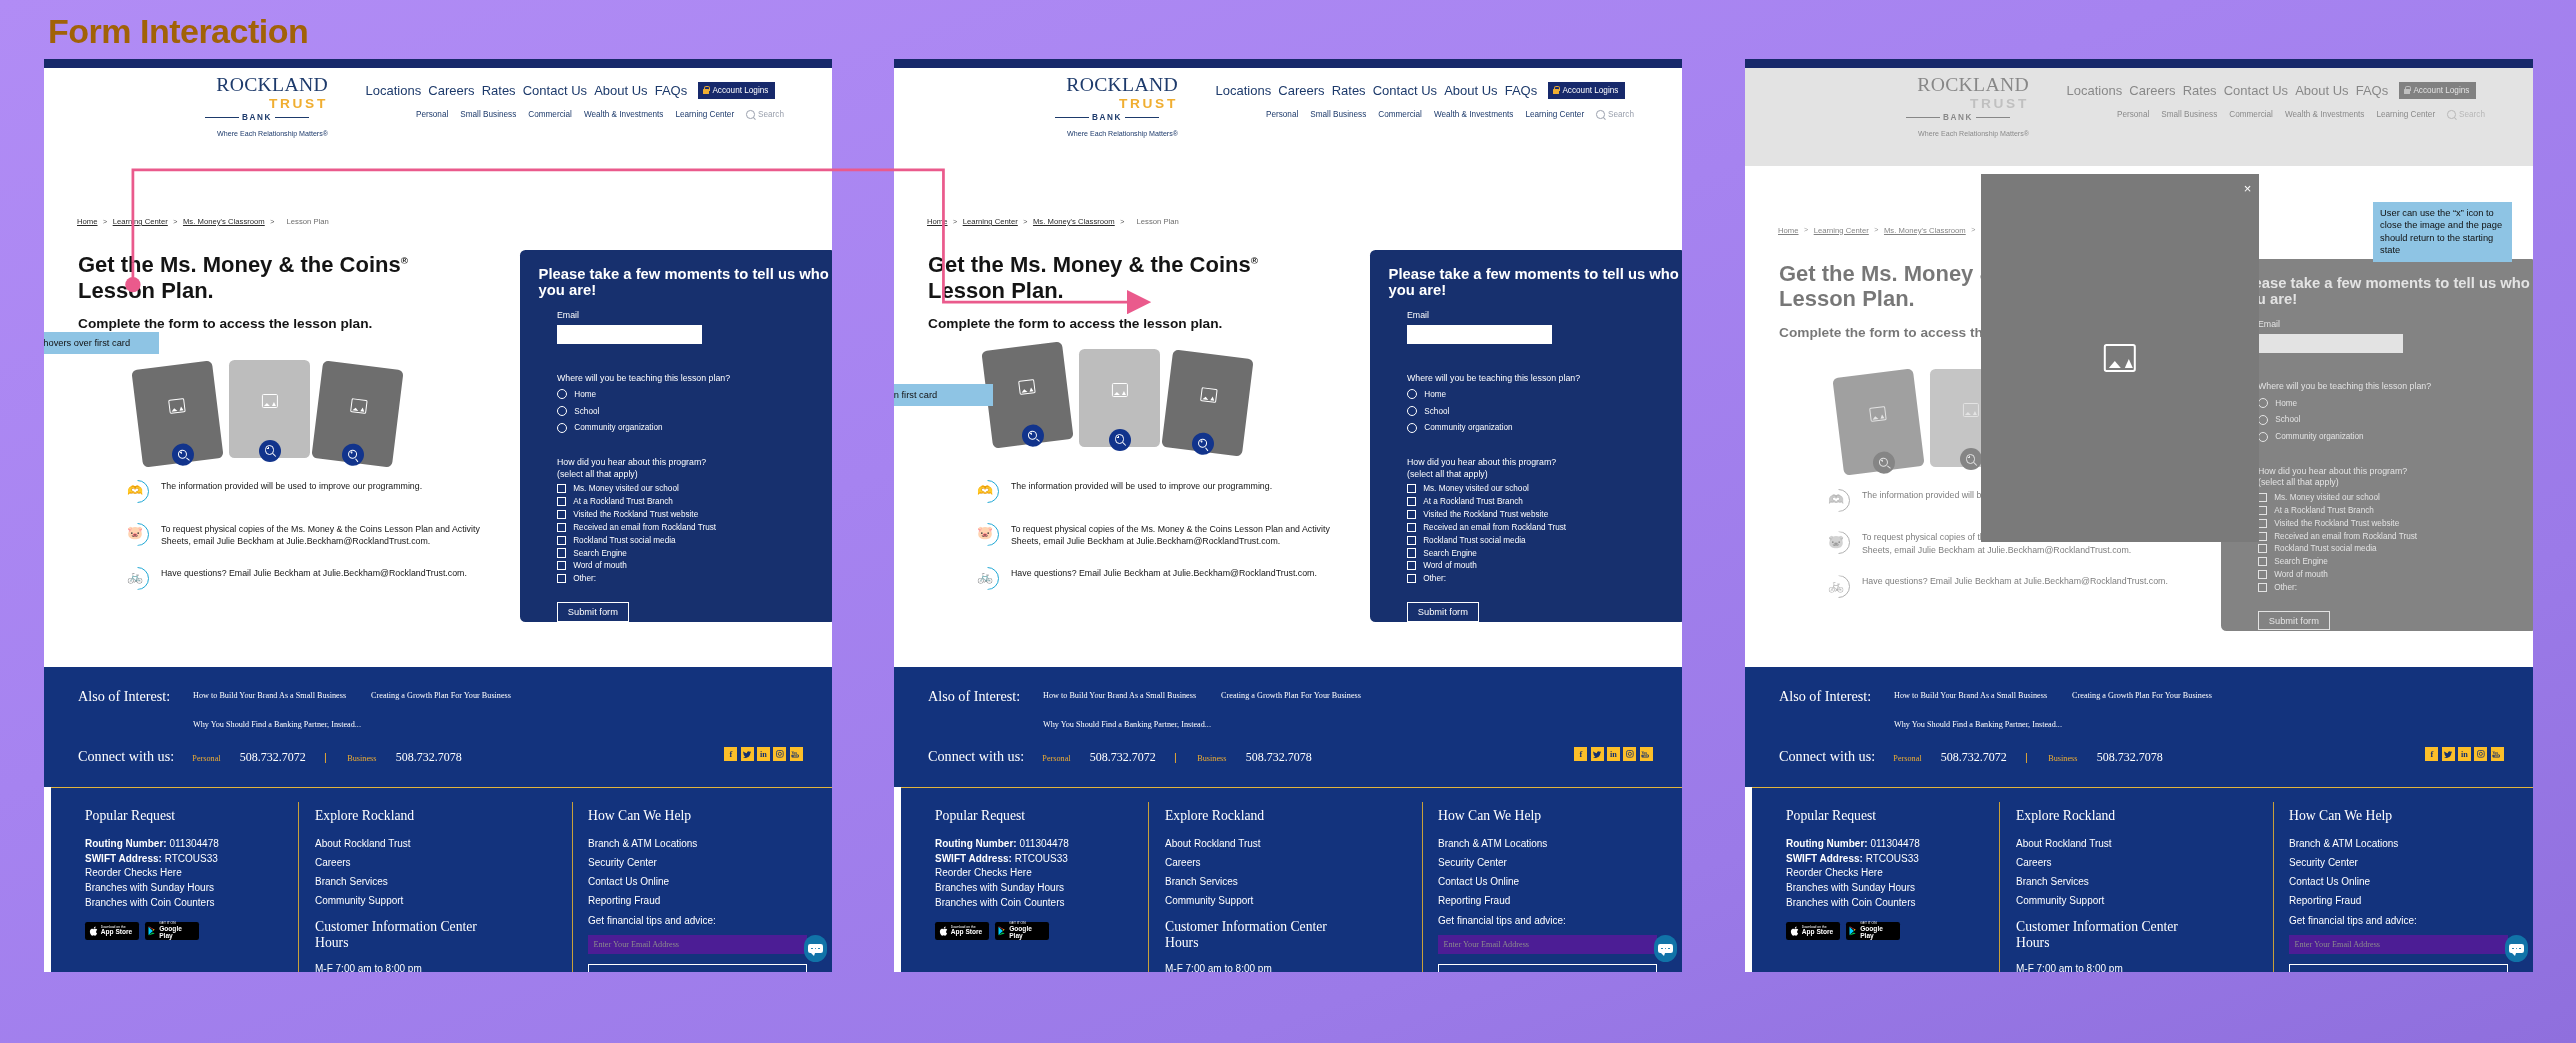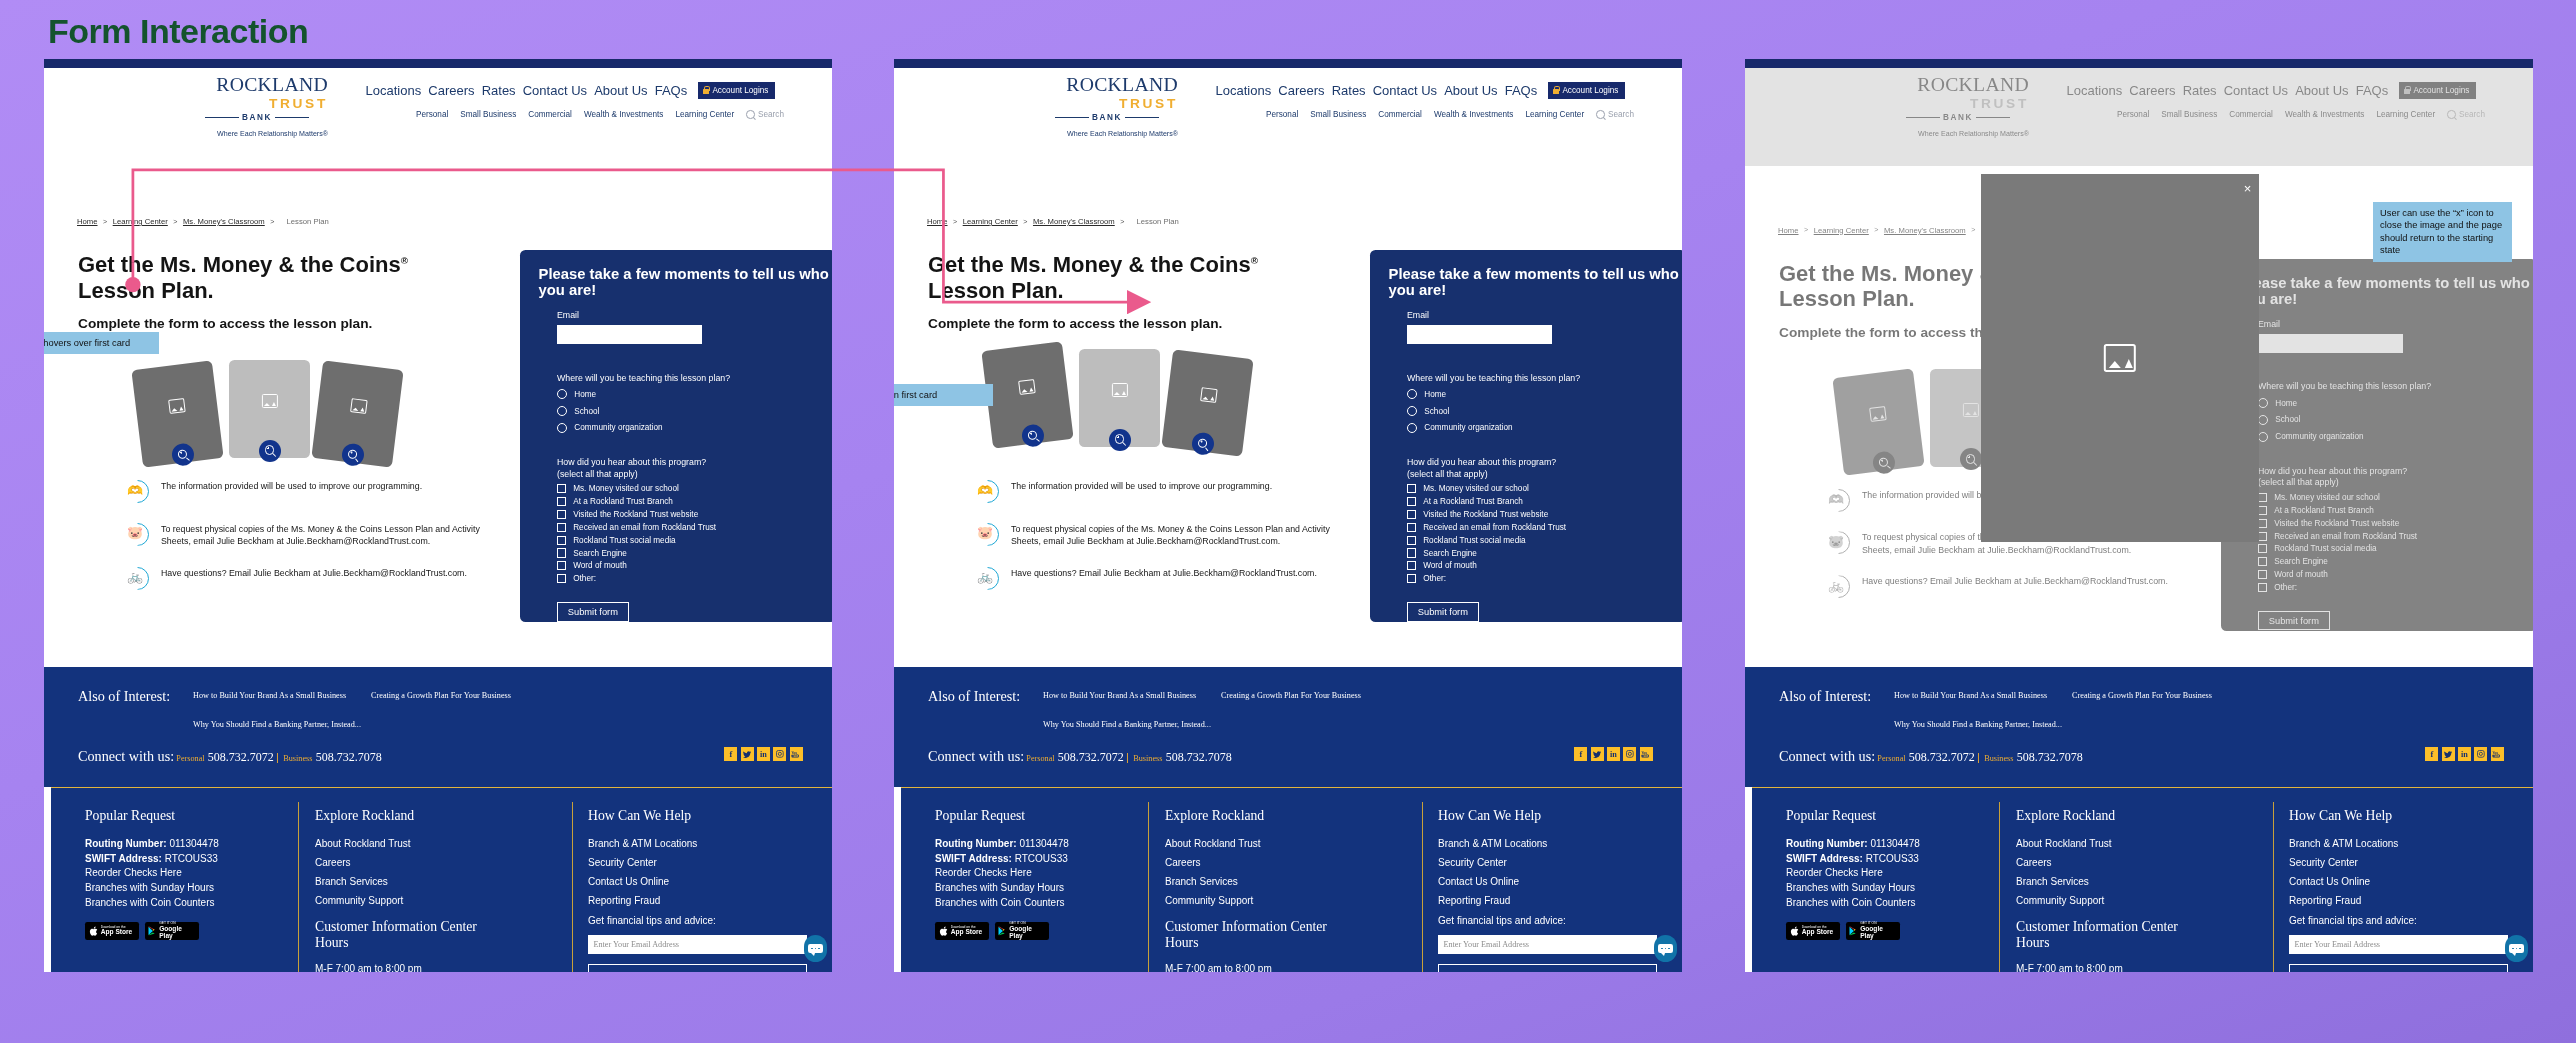--- a/index.html
+++ b/index.html
@@ -4,21 +4,21 @@
 <style>
   html,body{margin:0;padding:0;}
   body{
     width:2576px;height:1044px;
     background:linear-gradient(160deg,#b18cf5 0%,#a683f0 40%,#9b7ae8 75%,#8f6fdd 100%);
     font-family:"Liberation Sans",sans-serif;
     overflow:hidden;position:relative;
   }
   .deck-title{
     position:absolute;left:48px;top:12px;
-    font-size:34px;font-weight:bold;color:#14532d;
+    font-size:34px;font-weight:bold;color:#a16207;
     letter-spacing:-0.5px;
   }
 
   
   .panel{
     position:absolute;top:59px;width:788px;height:913px;
     background:#ffffff;overflow:hidden;
   }
   #panel1{left:44px;}
   #panel2{left:894px;}
@@ -108,21 +108,21 @@
   .submit{margin:18.6px 0 0 37px;display:inline-block;border:1.1px solid #fff;background:transparent;
     color:#fff;font-size:9.3px;padding:3.8px 9.8px;font-family:"Liberation Sans",sans-serif;}
 
   
   .interest{position:absolute;left:0;top:608px;width:100%;height:120px;background:#13337d;color:#fff;}
   .interest .lbl{position:absolute;left:34px;top:21px;font-family:"Liberation Serif",serif;font-size:14.2px;}
   .ilinks{position:absolute;left:149px;top:24px;}
   .ilinks .row1{display:flex;gap:25px;}
   .ilinks a{color:#fff;text-decoration:none;font-family:"Liberation Serif",serif;font-size:8.2px;white-space:nowrap;}
   .ilinks .row2{margin-top:18.6px;}
-  .connect{position:absolute;left:34px;top:81px;display:flex;align-items:baseline;gap:0;}
+  .connect{position:absolute;left:34px;top:81px;display:flex;align-items:baseline;gap:16px;}
   .connect .cw{font-family:"Liberation Serif",serif;font-size:14.2px;}
   .connect .kind{font-family:"Liberation Serif",serif;font-size:8.2px;color:#f0ae31;margin-left:2.2px;}
   .connect .num{font-family:"Liberation Serif",serif;font-size:12px;margin-left:3.3px;}
   .connect .pipe{color:#f0ae31;margin:0 2.2px;font-size:11px;}
   .socials{position:absolute;right:29.5px;top:80px;display:flex;gap:3.3px;}
   .sq{width:13px;height:14.2px;background:#fcbf29;color:#17306e;display:flex;align-items:center;
      justify-content:center;font-weight:bold;font-size:8.2px;font-family:"Liberation Serif",serif;}
   .sq svg{display:block;}
 
   
@@ -137,21 +137,21 @@
   #fc2{left:264px;width:257px;}
   #fc3{left:537px;width:230px;}
   .vdiv{position:absolute;top:14.2px;width:1.1px;height:361px;background:#c7a03a;}
   .stores{display:flex;gap:5.5px;margin-top:14.2px;}
   .badge{width:54px;height:17.5px;background:#000;border-radius:2.2px;display:flex;align-items:center;
          gap:2.7px;padding:0 3.8px;box-sizing:border-box;}
   .badge .t{color:#fff;line-height:1.05;}
   .badge .t .s{font-size:3.3px;display:block;}
   .badge .t .b{font-size:6.6px;display:block;font-weight:bold;}
   .subhead{font-family:"Liberation Serif",serif;font-size:13.7px;margin:13px 0 12px 0;}
-  .emailinp{margin-top:9.8px;width:219px;height:18.6px;background:#ffffff;color:#8c8c8c;font-size:8.2px;
+  .emailinp{margin-top:9.8px;width:219px;height:18.6px;background:#4c1d95;color:#8c8c8c;font-size:8.2px;
             font-family:"Liberation Serif",serif;display:flex;align-items:center;padding-left:5.5px;box-sizing:border-box;}
   .subbtn{margin-top:9.8px;width:219px;height:22px;border:0.8px solid #fff;display:flex;align-items:center;
           justify-content:center;font-size:8.8px;font-weight:bold;letter-spacing:0.5px;box-sizing:border-box;}
   .chatb{position:absolute;right:12px;bottom:11px;width:23px;height:27px;background:#1173a8;border-radius:12px;
          display:flex;align-items:center;justify-content:center;}
   .chatb .bub{width:14.2px;height:9.8px;background:#fff;border-radius:2.2px;position:relative;
          display:flex;align-items:center;justify-content:center;gap:1.4px;}
   .chatb .bub:after{content:"";position:absolute;left:2.7px;bottom:-2.7px;width:0;height:0;
          border-left:3.3px solid transparent;border-right:1.6px solid transparent;border-top:3.3px solid #fff;}
   .chatb .dot{width:1.9px;height:1.9px;background:#1173a8;border-radius:50%;}

